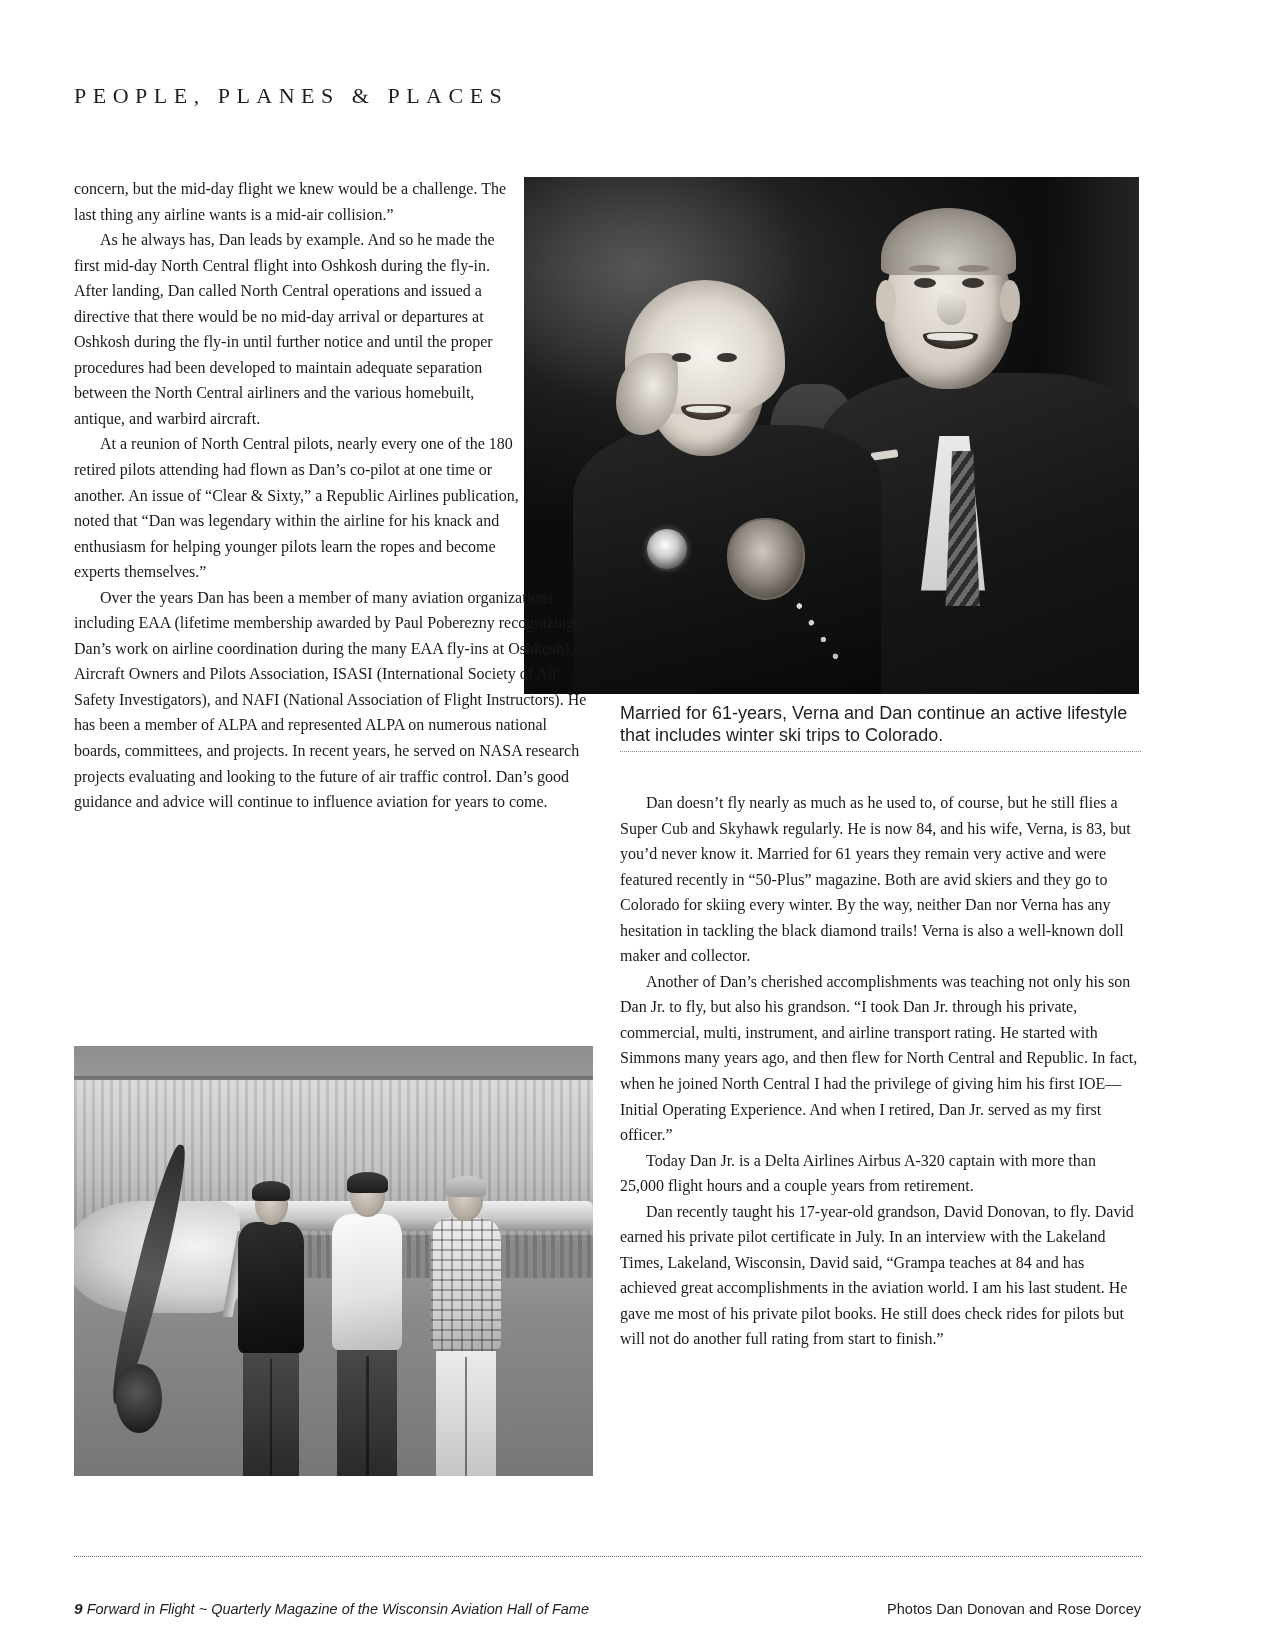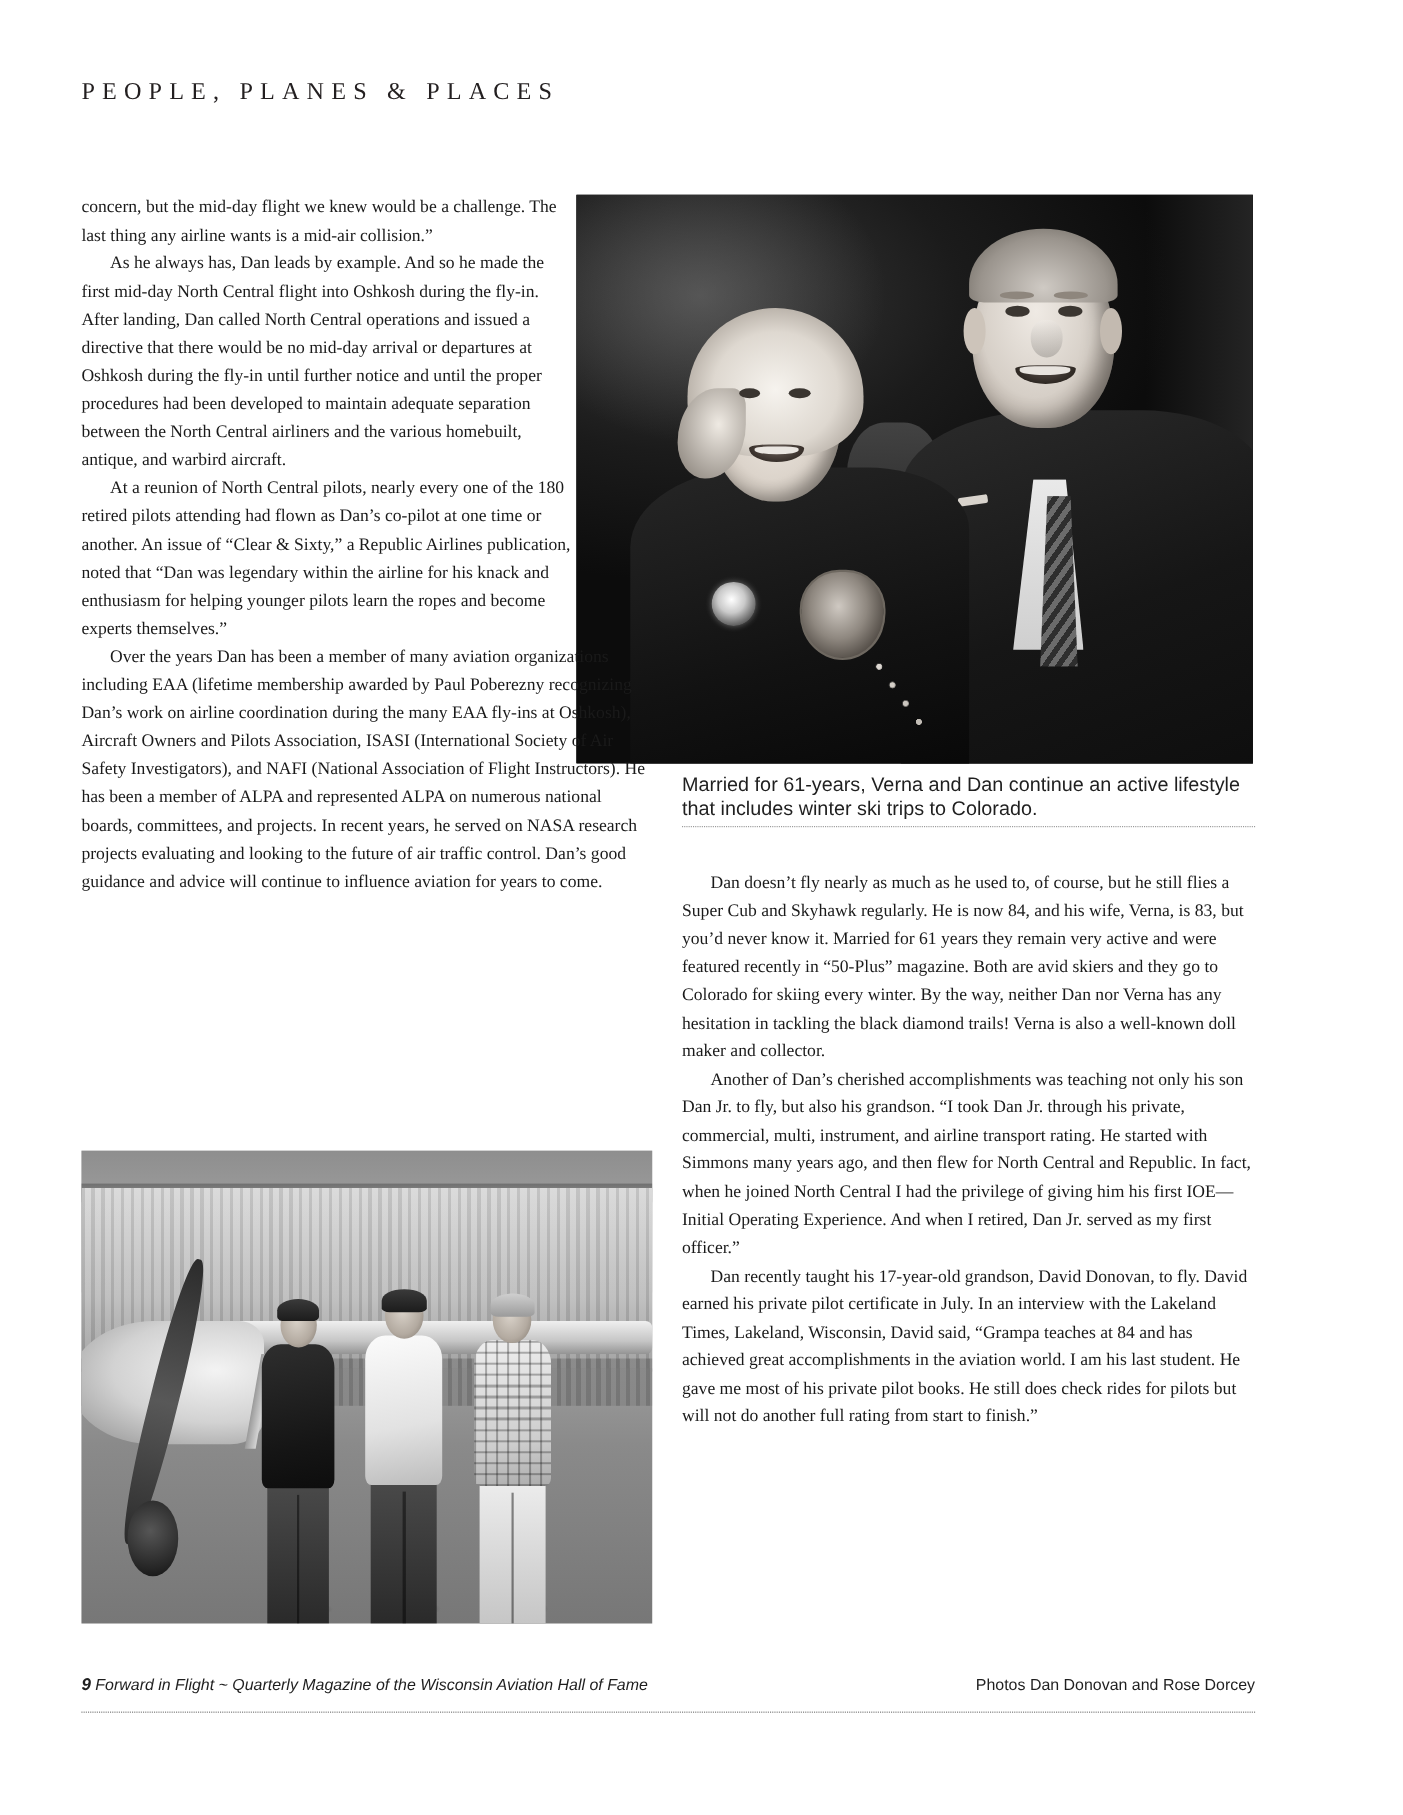--- a/index.html
+++ b/index.html
@@ -14,21 +14,21 @@
     background: #ffffff;
     font-family: "Liberation Serif", serif;
     color: #1a1a1a;
     overflow: hidden;
   }
 
   
   .running-head {
     position: absolute;
     left: 74px;
-    top: 70px;
+    top: 83px;
     font-family: "Liberation Serif", serif;
     font-size: 22px;
     letter-spacing: 6.5px;
     color: #231f20;
     white-space: nowrap;
   }
 
   
   .col-left {
     position: absolute;
@@ -106,21 +106,21 @@
   .footer-rule {
     position: absolute;
     left: 74px;
     top: 1556px;
     width: 1067px;
     border-top: 1.5px dotted #6b6b6b;
   }
   .footer {
     position: absolute;
     left: 74px;
-    top: 1523px;
+    top: 1600px;
     width: 1067px;
     display: flex;
     justify-content: space-between;
     align-items: baseline;
     font-family: "Liberation Sans", sans-serif;
     font-size: 14.5px;
     color: #1f1f1f;
   }
   .footer-left { font-style: italic; }
   .footer-left .pageno {
@@ -464,20 +464,21 @@
         <div class="b-head"></div>
         <div class="b-cap light"></div>
       </div>
     </div>
   </div>
 
 
   <div class="col-right">
     <p class="body">Dan doesn’t fly nearly as much as he used to, of course, but he still flies a Super Cub and Skyhawk regularly. He is now 84, and his wife, Verna, is 83, but you’d never know it. Married for 61 years they remain very active and were featured recently in “50-Plus” magazine. Both are avid skiers and they go to Colorado for skiing every winter. By the way, neither Dan nor Verna has any hesitation in tackling the black diamond trails! Verna is also a well-known doll maker and collector.</p>
     <p class="body">Another of Dan’s cherished accomplishments was teaching not only his son Dan Jr. to fly, but also his grandson. “I took Dan Jr. through his private, commercial, multi, instrument, and airline transport rating. He started with Simmons many years ago, and then flew for North Central and Republic. In fact, when he joined North Central I had the privilege of giving him his first IOE—Initial Operating Experience. And when I retired, Dan Jr. served as my first officer.”</p>
+    <p class="body">Today Dan Jr. is a Delta Airlines Airbus A-320 captain with more than 25,000 flight hours and a couple years from retirement.</p>
     <p class="body">Dan recently taught his 17-year-old grandson, David Donovan, to fly. David earned his private pilot certificate in July. In an interview with the Lakeland Times, Lakeland, Wisconsin, David said, “Grampa teaches at 84 and has achieved great accomplishments in the aviation world. I am his last student. He gave me most of his private pilot books. He still does check rides for pilots but will not do another full rating from start to finish.”</p>
   </div>
 
   <div class="footer-rule"></div>
   <div class="footer">
     <div class="footer-left"><span class="pageno">9</span> <span>Forward in Flight ~ Quarterly Magazine of the Wisconsin Aviation Hall of Fame</span></div>
     <div class="footer-right">Photos Dan Donovan and Rose Dorcey</div>
   </div>
 
 </div>

